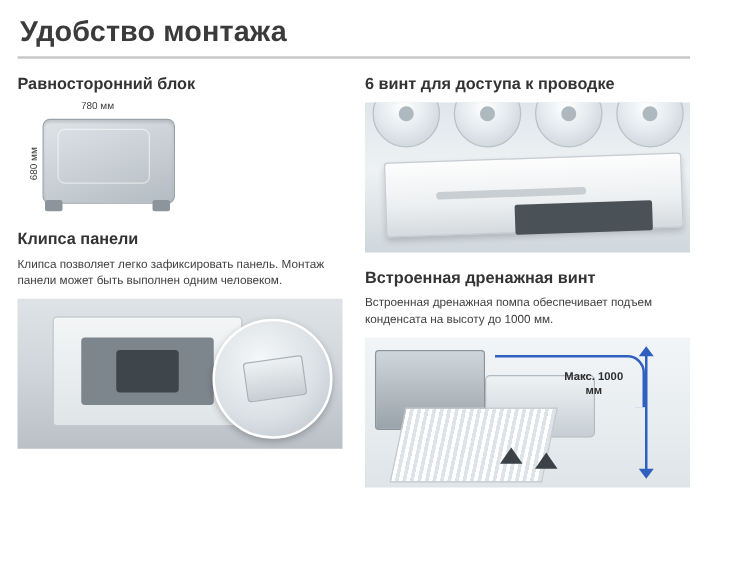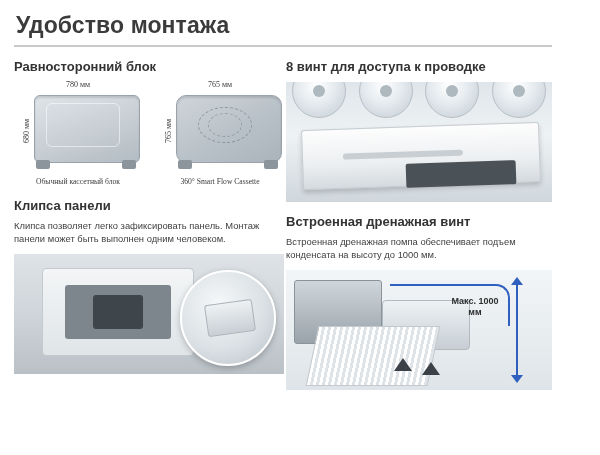--- a/index.html
+++ b/index.html
@@ -31,21 +31,21 @@
   }
   .title-rule {
     height: 2px;
     background: #c9c9c9;
     width: 100%;
     margin-bottom: 12px;
   }
   
   .cols {
     display: flex;
-    gap: 2px;
+    gap: 18px;
   }
   .col {
     width: 279px;
   }
   .sec-title {
     font-size: 13px;
     font-weight: bold;
     color: #333;
     margin: 0 0 6px 0;
   }
@@ -60,21 +60,20 @@
   }
   
   .units {
     display: flex;
     gap: 14px;
     margin-top: 6px;
   }
   .unit {
     position: relative;
     width: 128px;
-    font-family: Liberation Serif, serif;
   }
   .dim-top {
     font-size: 8px;
     color: #3a3a3a;
     text-align: center;
     margin-bottom: 2px;
   }
   .dim-wrap {
     position: relative;
     padding-left: 16px;
@@ -387,37 +386,22 @@
             <div class="dim-top">780 мм</div>
             <div class="dim-wrap">
               <div class="dim-left">680 мм</div>
               <div class="plate">
                 <div class="body flat"></div>
                 <div class="inner"></div>
                 <div class="foot l"></div>
                 <div class="foot r"></div>
               </div>
             </div>
-            <div class="unit-cap">Обычный кассетный блок</div>
           </div>
 
-          <div class="unit">
-            <div class="dim-top">765 мм</div>
-            <div class="dim-wrap">
-              <div class="dim-left">765 мм</div>
-              <div class="plate">
-                <div class="body"></div>
-                <div class="swirl"></div>
-                <div class="swirl2"></div>
-                <div class="foot l"></div>
-                <div class="foot r"></div>
-              </div>
-            </div>
-            <div class="unit-cap">360° Smart Flow Cassette</div>
-          </div>
 
         </div>
       </div>
 
       <div class="row2">
         <h2 class="sec-title">Клипса панели</h2>
         <p class="sec-body">Клипса позволяет легко зафиксировать панель. Монтаж панели может быть выполнен одним человеком.</p>
         <div class="photo photo-bottom-left">
           <div class="bl-frame">
             <div class="bl-inner">
@@ -428,21 +412,21 @@
             <div class="bl-clip"></div>
           </div>
         </div>
       </div>
 
     </div>
 
     <div class="col">
 
       <div>
-        <h2 class="sec-title">8 винт для доступа к проводке</h2>
+        <h2 class="sec-title">6 винт для доступа к проводке</h2>
         <div class="photo photo-top-right">
           <div class="fanrow">
             <div class="fan"></div>
             <div class="fan"></div>
             <div class="fan"></div>
             <div class="fan"></div>
           </div>
           <div class="panel-white">
             <div class="panel-slot"></div>
           </div>

